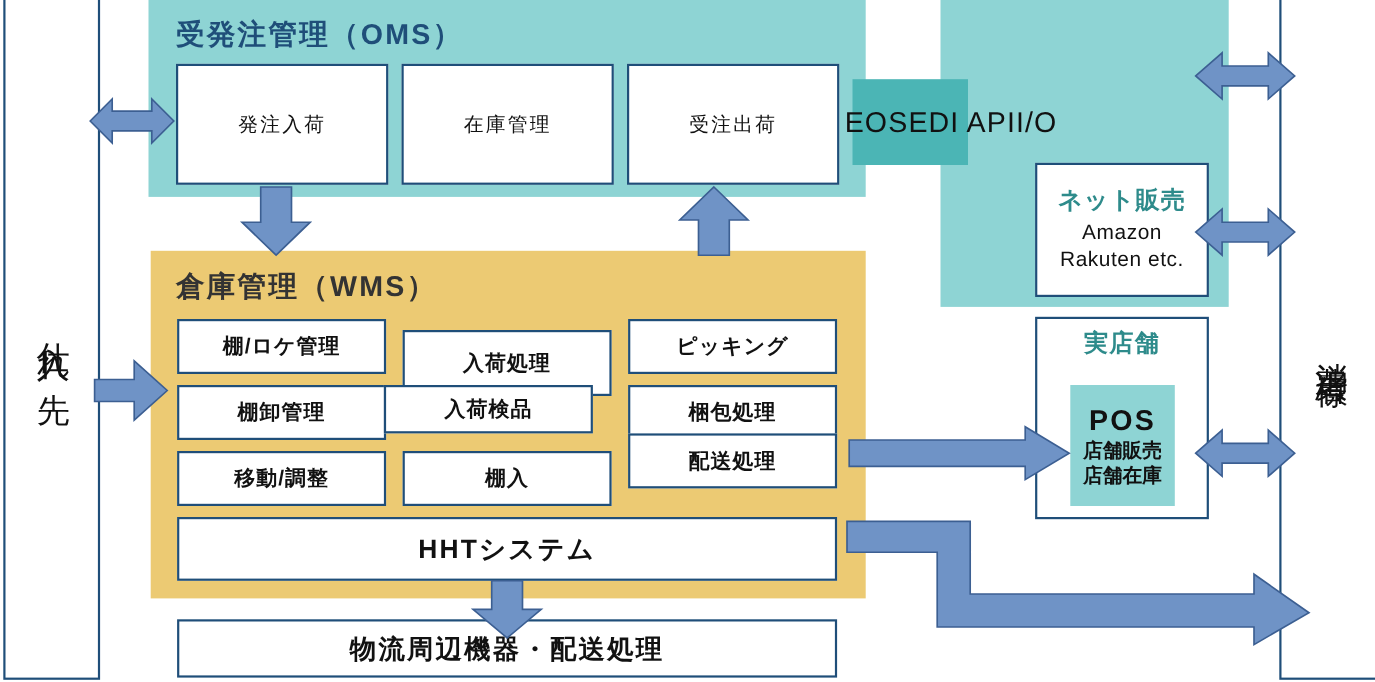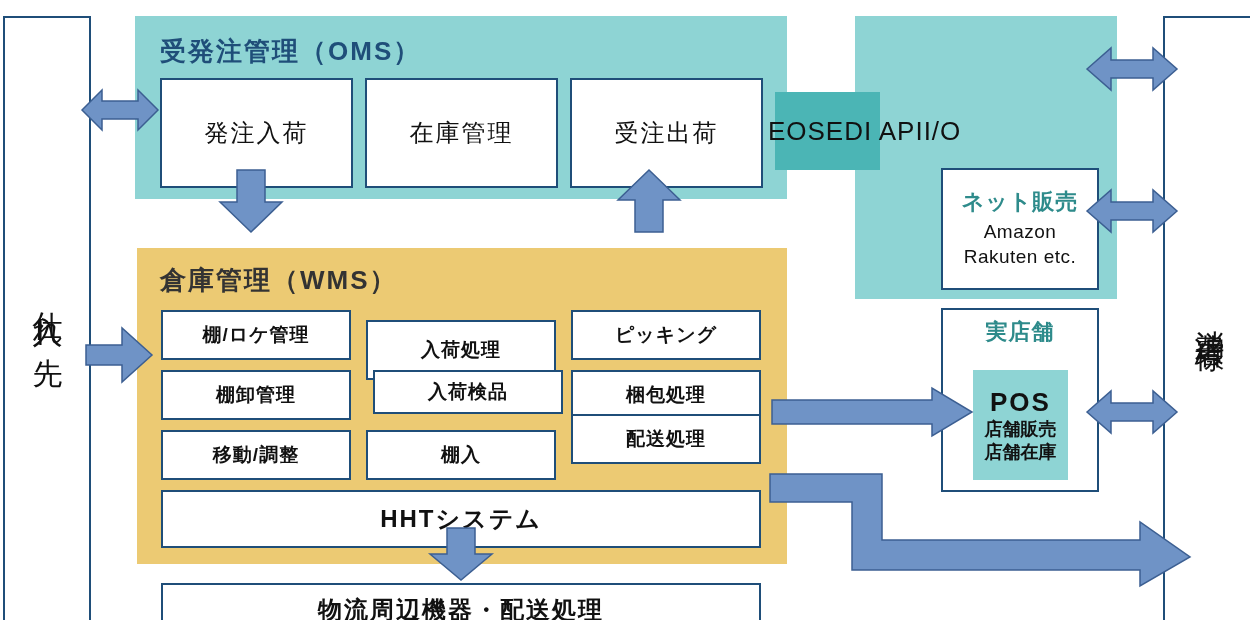--- a/index.html
+++ b/index.html
@@ -1,38 +1,38 @@
 <!DOCTYPE html>
 <html><head>
 <meta charset="utf-8">
 <style>
   html,body{margin:0;padding:0;background:#ffffff;}
   body{font-family:"Liberation Sans","DejaVu Sans",sans-serif;}
   #stage{position:relative;width:1250px;height:620px;background:#fff;overflow:hidden;}
 
-  .abs{position:absolute;box-sizing:border-box;margin-top:20px;}
+  .abs{position:absolute;box-sizing:border-box;}
 
   
   .edge-box{border:2px solid #1f4e79;background:#fff;}
   .vlabel{
     position:absolute;display:flex;align-items:center;justify-content:center;
     writing-mode:vertical-rl;text-orientation:upright;
     font-size:30px;color:#111;letter-spacing:4px;font-weight:400;
   }
 
   
   #oms-panel{background:#8ed4d4;}
   .panel-title{font-size:26px;font-weight:bold;color:#1f4e79;letter-spacing:2px;}
   #wms-panel{background:#ecca73;}
   #wms-title{color:#333;}
 
   .card{
     background:#fff;border:2px solid #1f4e79;
     display:flex;align-items:center;justify-content:center;
-    font-size:24px;color:#111;letter-spacing:2px;
+    font-size:18px;color:#111;letter-spacing:2px;
   }
   .card.small{font-size:19px;letter-spacing:1px;font-weight:bold;}
   .card.hht{font-size:24px;letter-spacing:2px;font-weight:bold;}
 
   
   #api-panel{background:#8ed4d4;}
   #eos-block{background:#4bb5b5;}
   .mono-lbl{
     display:flex;flex-direction:row;align-items:center;justify-content:center;
     font-size:26px;color:#111;line-height:1.08;letter-spacing:1px;
@@ -103,21 +103,21 @@
   </div>
 
   <div class="abs" id="wms-panel" style="left:137px;top:228px;width:650px;height:316px;"></div>
   <div class="abs panel-title" id="wms-title" style="left:160px;top:243px;width:420px;height:36px;">倉庫管理（WMS）</div>
 
   <div class="abs card small" style="left:161px;top:290px;width:190px;height:50px;">棚/ロケ管理</div>
   <div class="abs card small" style="left:366px;top:300px;width:190px;height:60px;">入荷処理</div>
   <div class="abs card small" style="left:571px;top:290px;width:190px;height:50px;">ピッキング</div>
 
   <div class="abs card small" style="left:161px;top:350px;width:190px;height:50px;">棚卸管理</div>
-  <div class="abs card small" style="left:373px;top:350px;width:190px;height:44px;">入荷検品</div>
+  <div class="abs card small" style="left:349px;top:350px;width:190px;height:44px;">入荷検品</div>
   <div class="abs card small" style="left:571px;top:350px;width:190px;height:50px;">梱包処理</div>
 
   <div class="abs card small" style="left:161px;top:410px;width:190px;height:50px;">移動/調整</div>
   <div class="abs card small" style="left:366px;top:410px;width:190px;height:50px;">棚入</div>
   <div class="abs card small" style="left:571px;top:394px;width:190px;height:50px;">配送処理</div>
 
   <div class="abs card hht" style="left:161px;top:470px;width:600px;height:58px;">HHTシステム</div>
 
   <div class="abs card hht" style="left:161px;top:563px;width:600px;height:53px;">物流周辺機器・配送処理</div>
 

